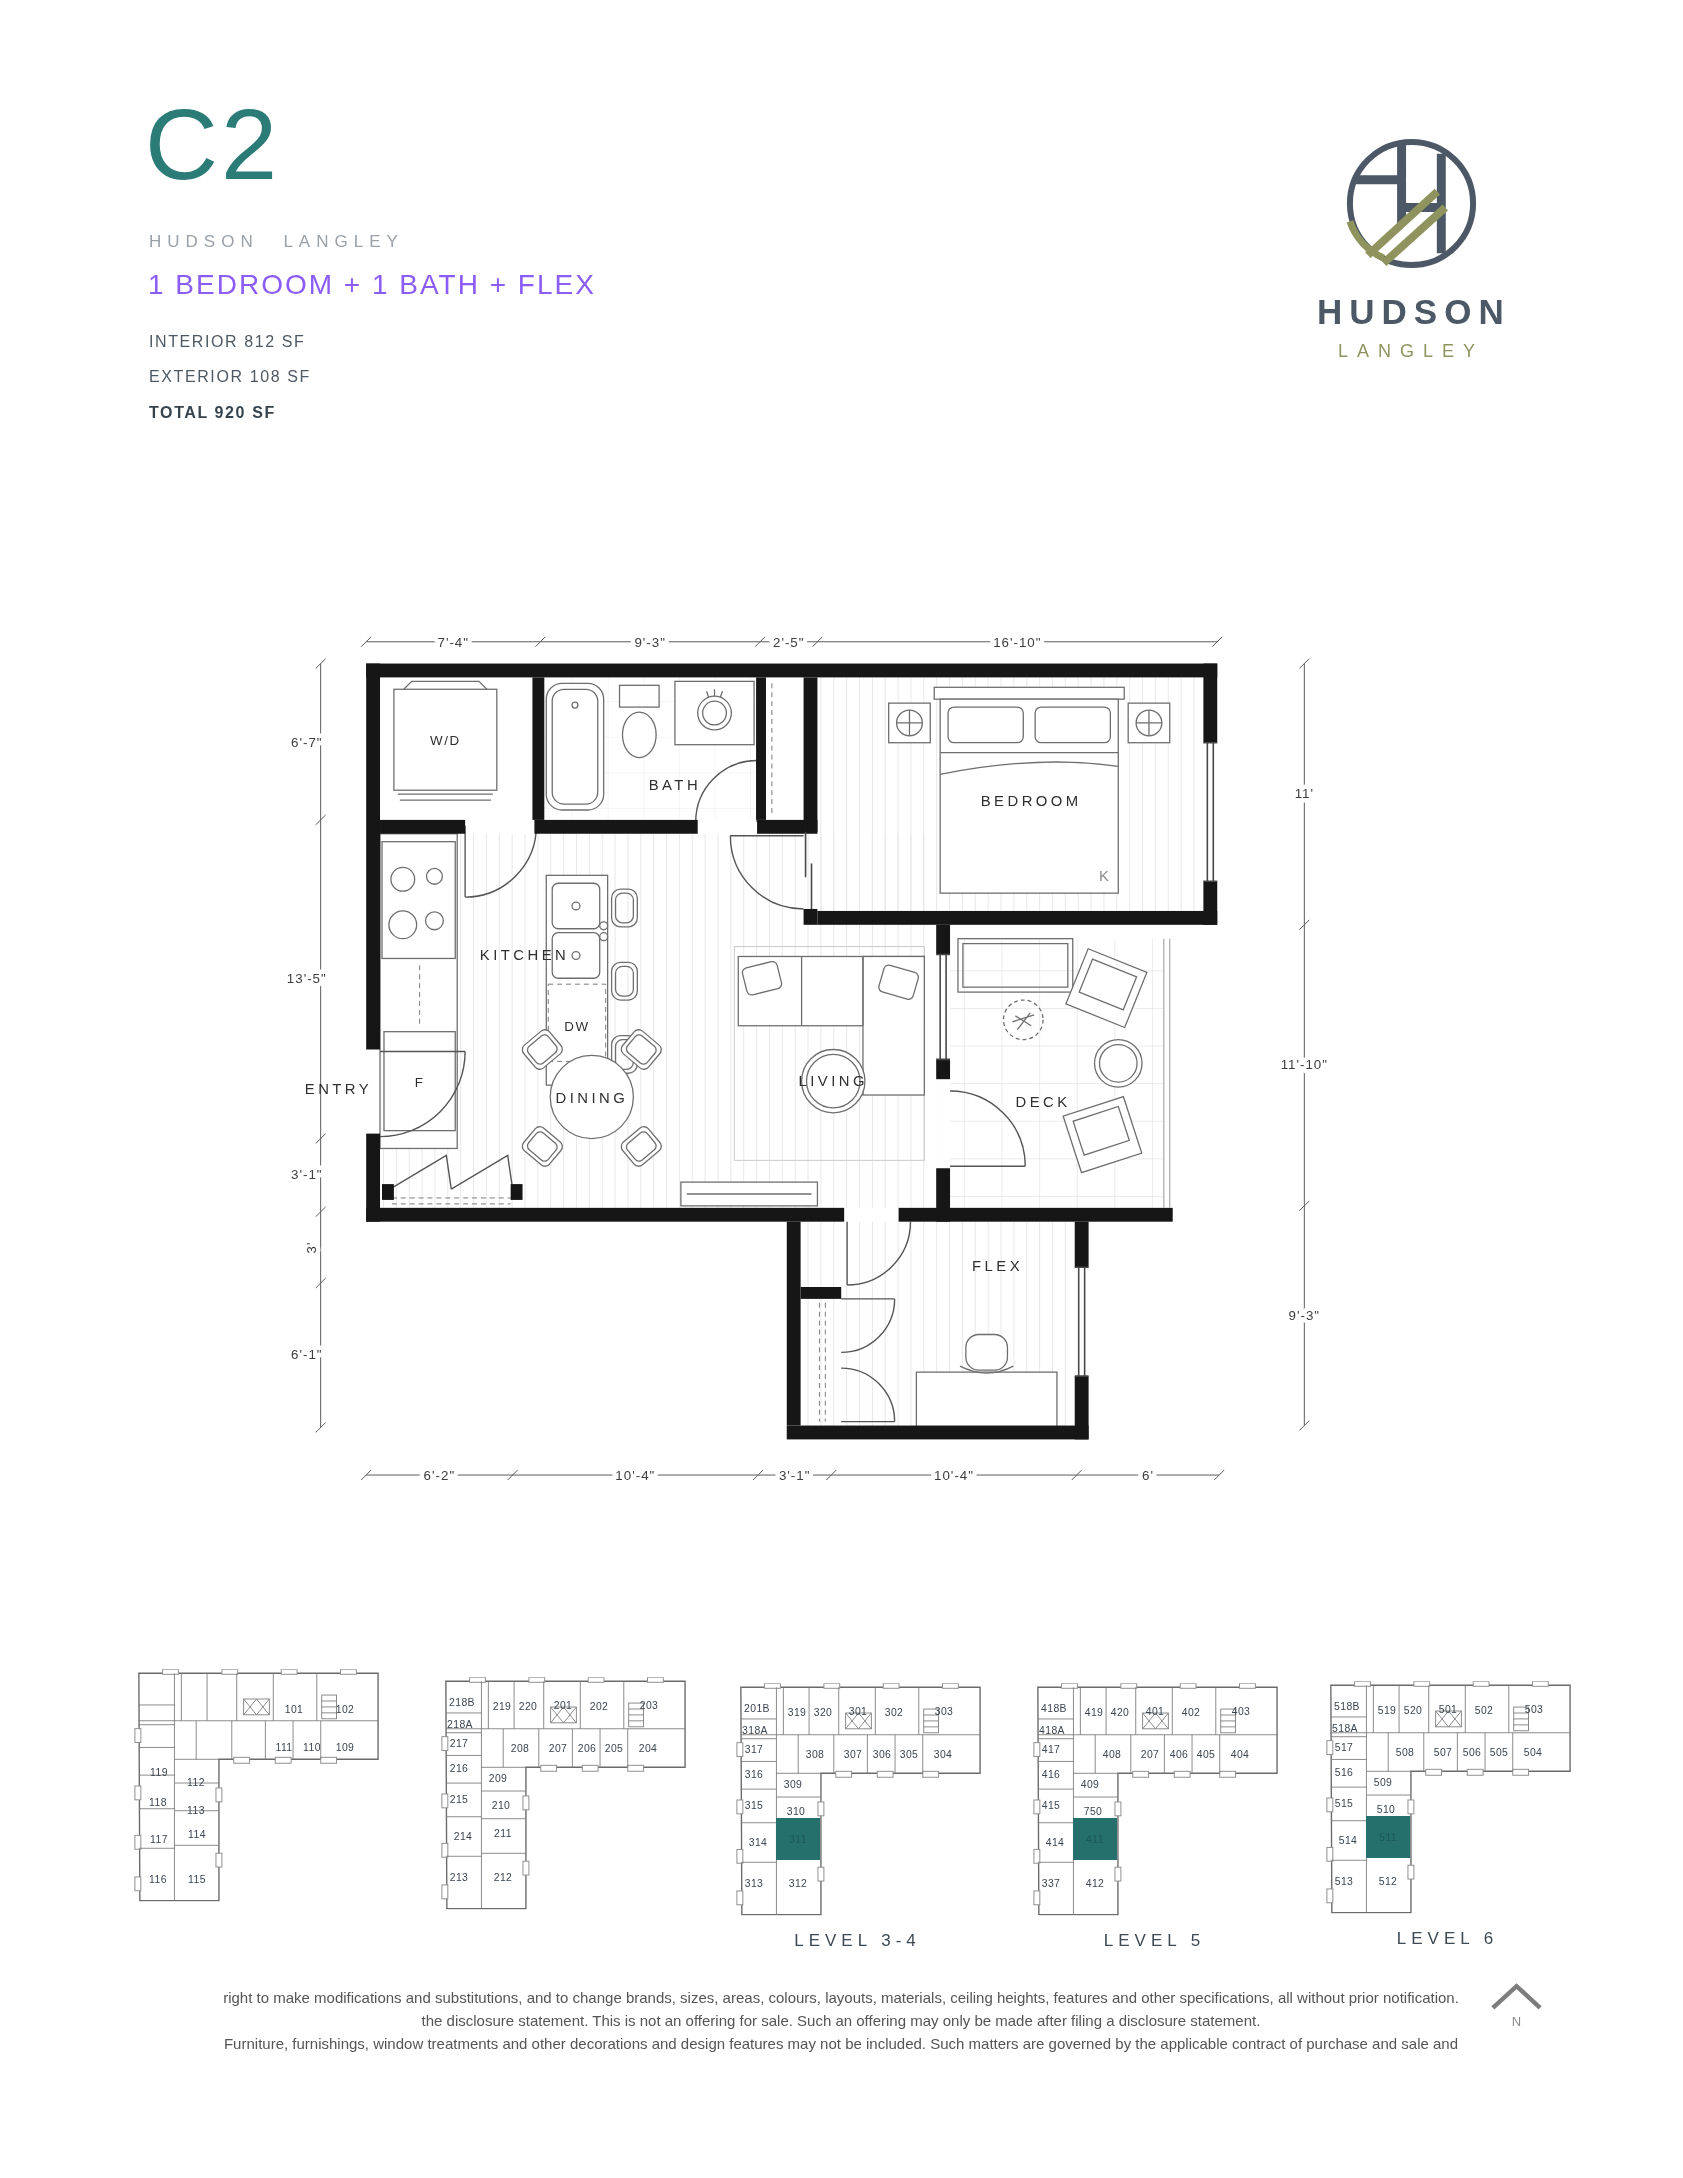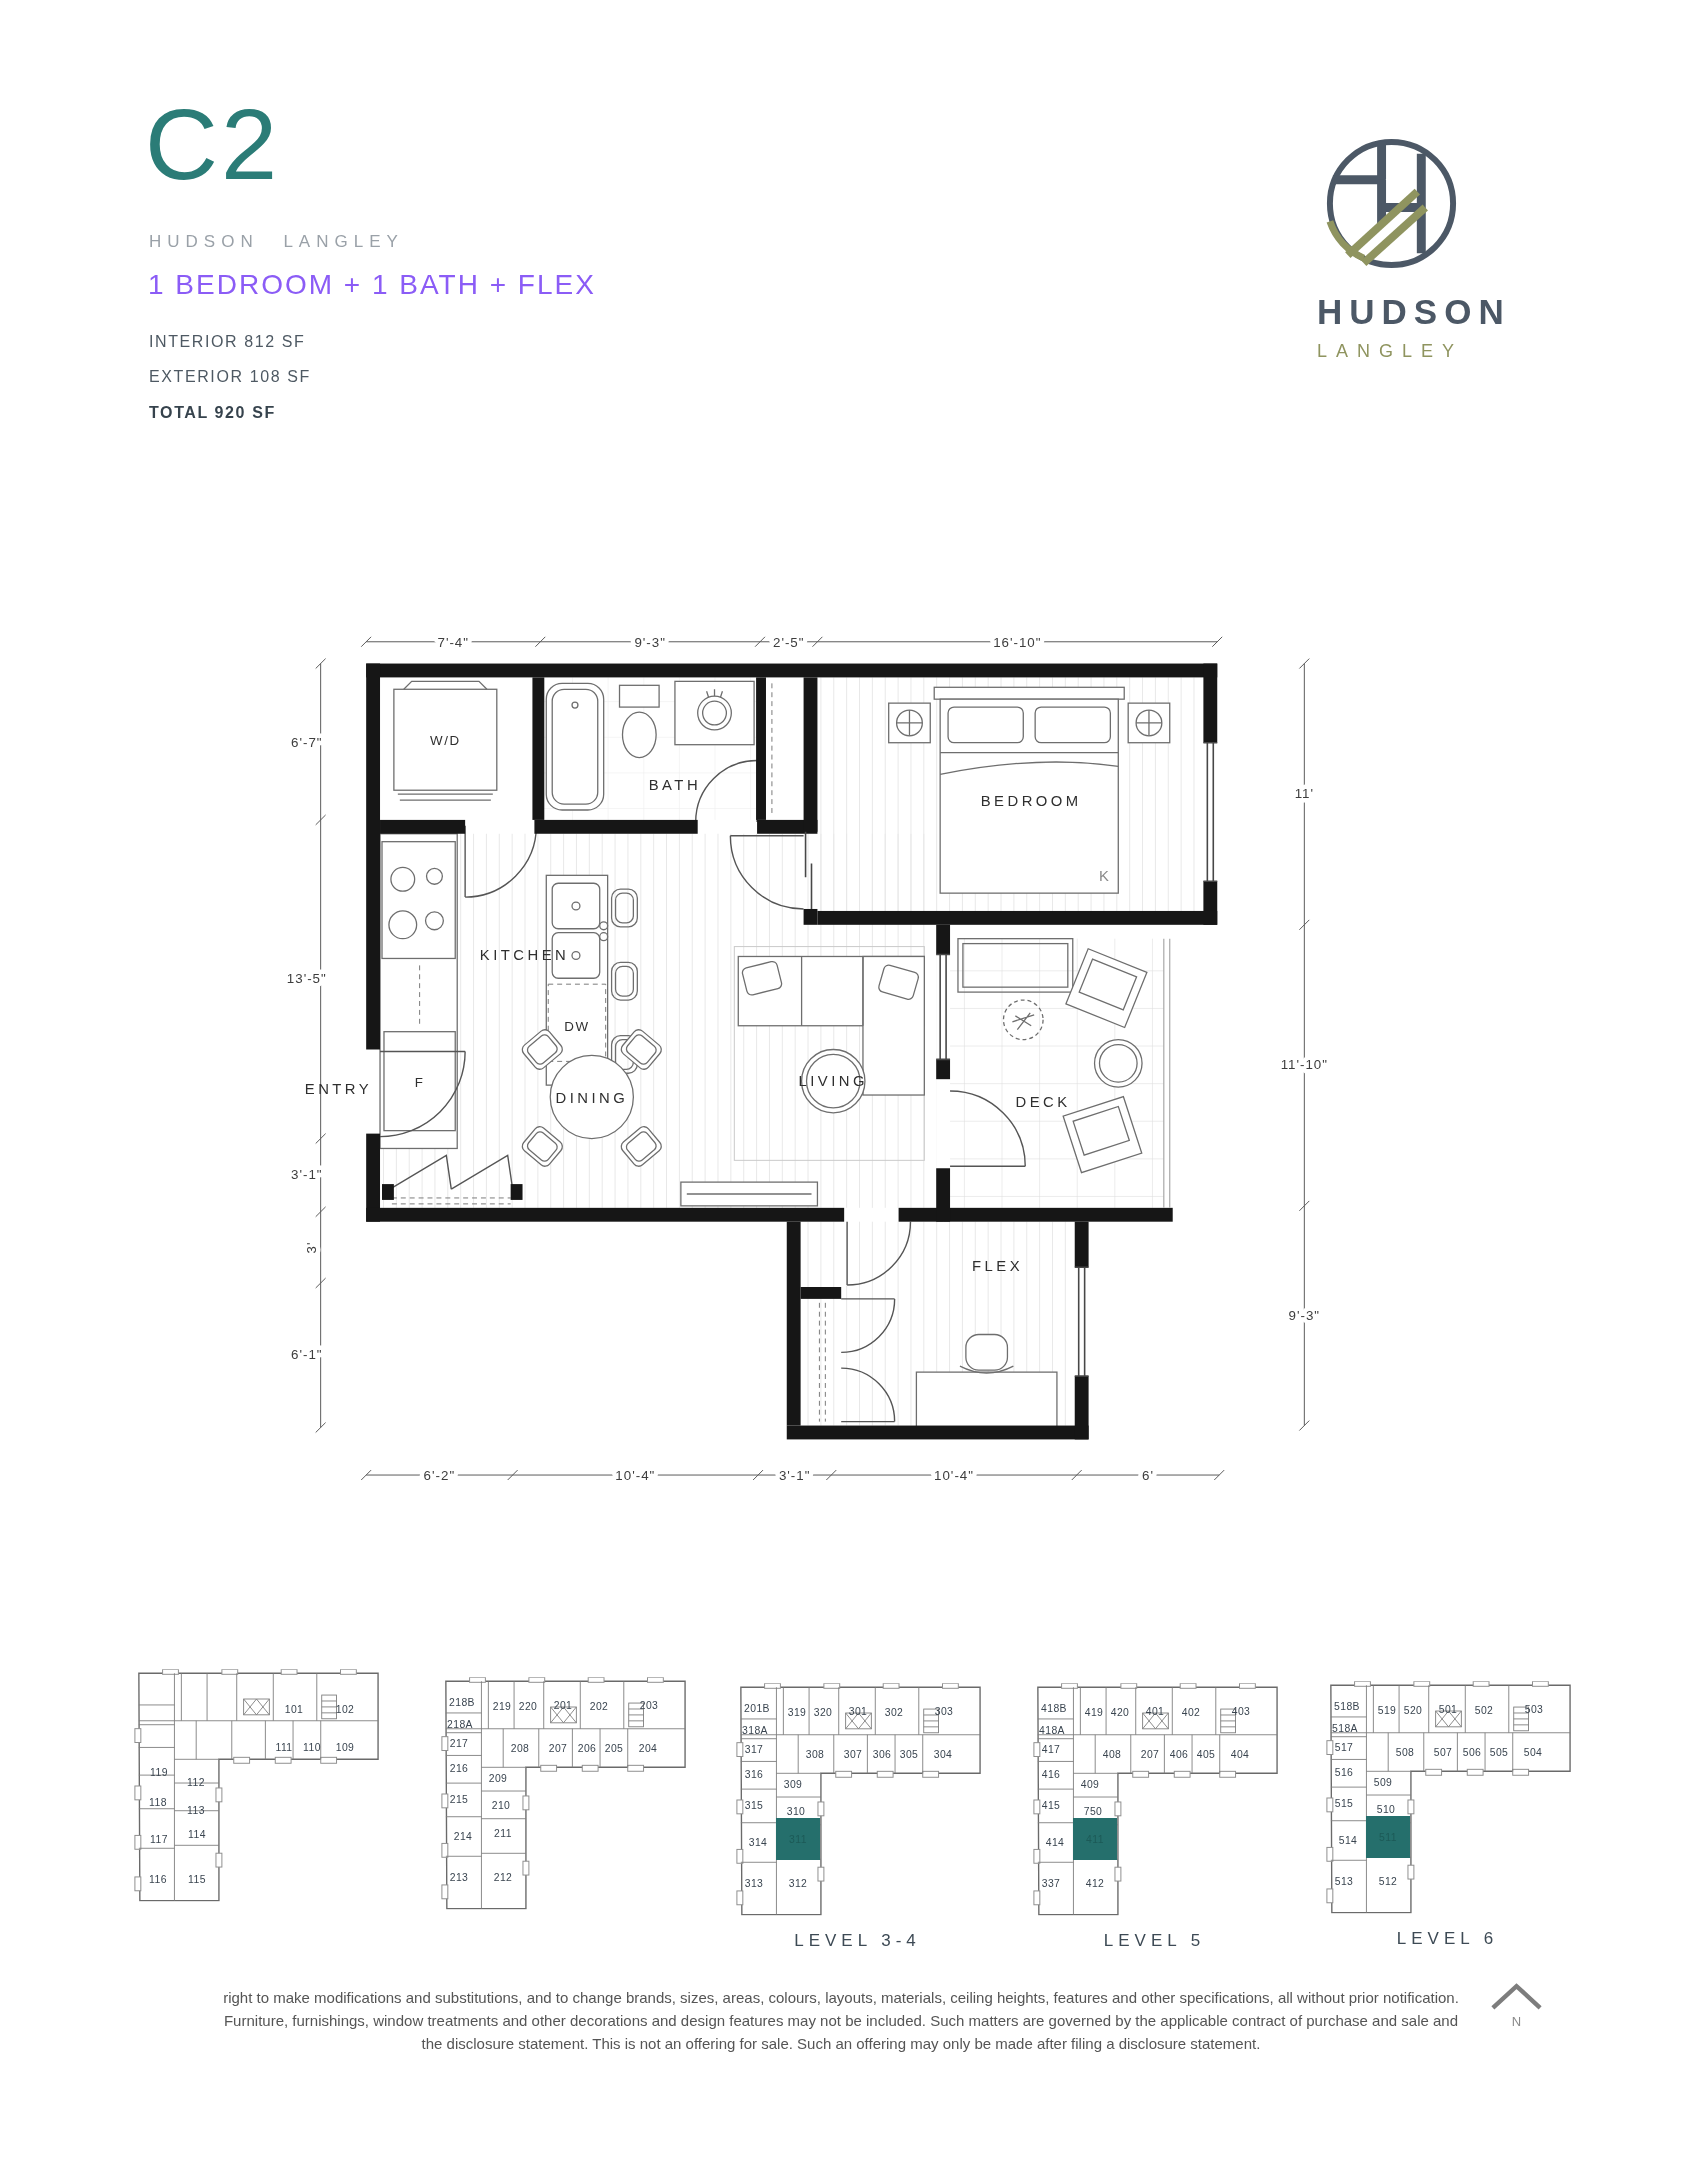--- a/index.html
+++ b/index.html
@@ -6,21 +6,21 @@
   body{width:1683px;height:2178px;position:relative;font-family:"Liberation Sans",sans-serif;overflow:hidden}
   svg{overflow:visible}
   .abs{position:absolute}
   
   #plan-code{left:145px;top:87px;font-size:101px;font-weight:400;letter-spacing:3px;color:#2b7c77}
   #project-sub{left:149px;top:232px;font-size:17px;letter-spacing:6px;word-spacing:14px;color:#9aa1a8}
   #suite-type{left:148px;top:269px;font-size:28px;letter-spacing:2px;color:#8b5cf6;font-weight:500}
   .stat{left:149px;font-size:16px;letter-spacing:1.6px;color:#4e5963}
   #stat-total{color:#36434d;font-weight:700}
   
-  #logo{left:1317px;top:129px;width:188px;}
+  #logo{left:1317px;top:129px;width:188px;text-align:center}
   #logo-word{font-size:35px;letter-spacing:7px;color:#4c5866;font-weight:600;margin-top:10px}
   #logo-sub{font-size:18px;letter-spacing:9px;color:#8f945f;margin-top:9px}
   
   .keyplan{position:absolute;width:257px;height:233px}
   #kp0{left:127px;top:1669px}
   #kp1{left:434px;top:1677px}
   #kp2{left:729px;top:1683px}
   #kp3{left:1026px;top:1683px}
   #kp4{left:1319px;top:1681px}
   .kp-units{position:absolute;left:0;top:0;width:100%;height:100%}
@@ -486,22 +486,22 @@
       <div class="unit" style="left:29px;top:159px">514</div>
       <div class="unit hl" style="left:69px;top:156px">511</div>
       <div class="unit" style="left:25px;top:200px">513</div>
       <div class="unit" style="left:69px;top:200px">512</div>
     </div>
   <div class="kp-level">LEVEL 6</div>
 </div>
 
 <div class="abs" id="disclaimer">
   <div>right to make modifications and substitutions, and to change brands, sizes, areas, colours, layouts, materials, ceiling heights, features and other specifications, all without prior notification.</div>
+  <div>the disclosure statement. This is not an offering for sale. Such an offering may only be made after filing a disclosure statement.</div>
   <div>Furniture, furnishings, window treatments and other decorations and design features may not be included. Such matters are governed by the applicable contract of purchase and sale and</div>
-  <div>the disclosure statement. This is not an offering for sale. Such an offering may only be made after filing a disclosure statement.</div>
 </div>
 
 <div class="abs" id="north">
   <svg width="63" height="34" viewBox="0 0 64 34">
     <polyline points="8,30 32,8 56,30" fill="none" stroke="#7d7d7d" stroke-width="4.5"></polyline>
   </svg>
   <div id="north-n">N</div>
 </div>
 
 

